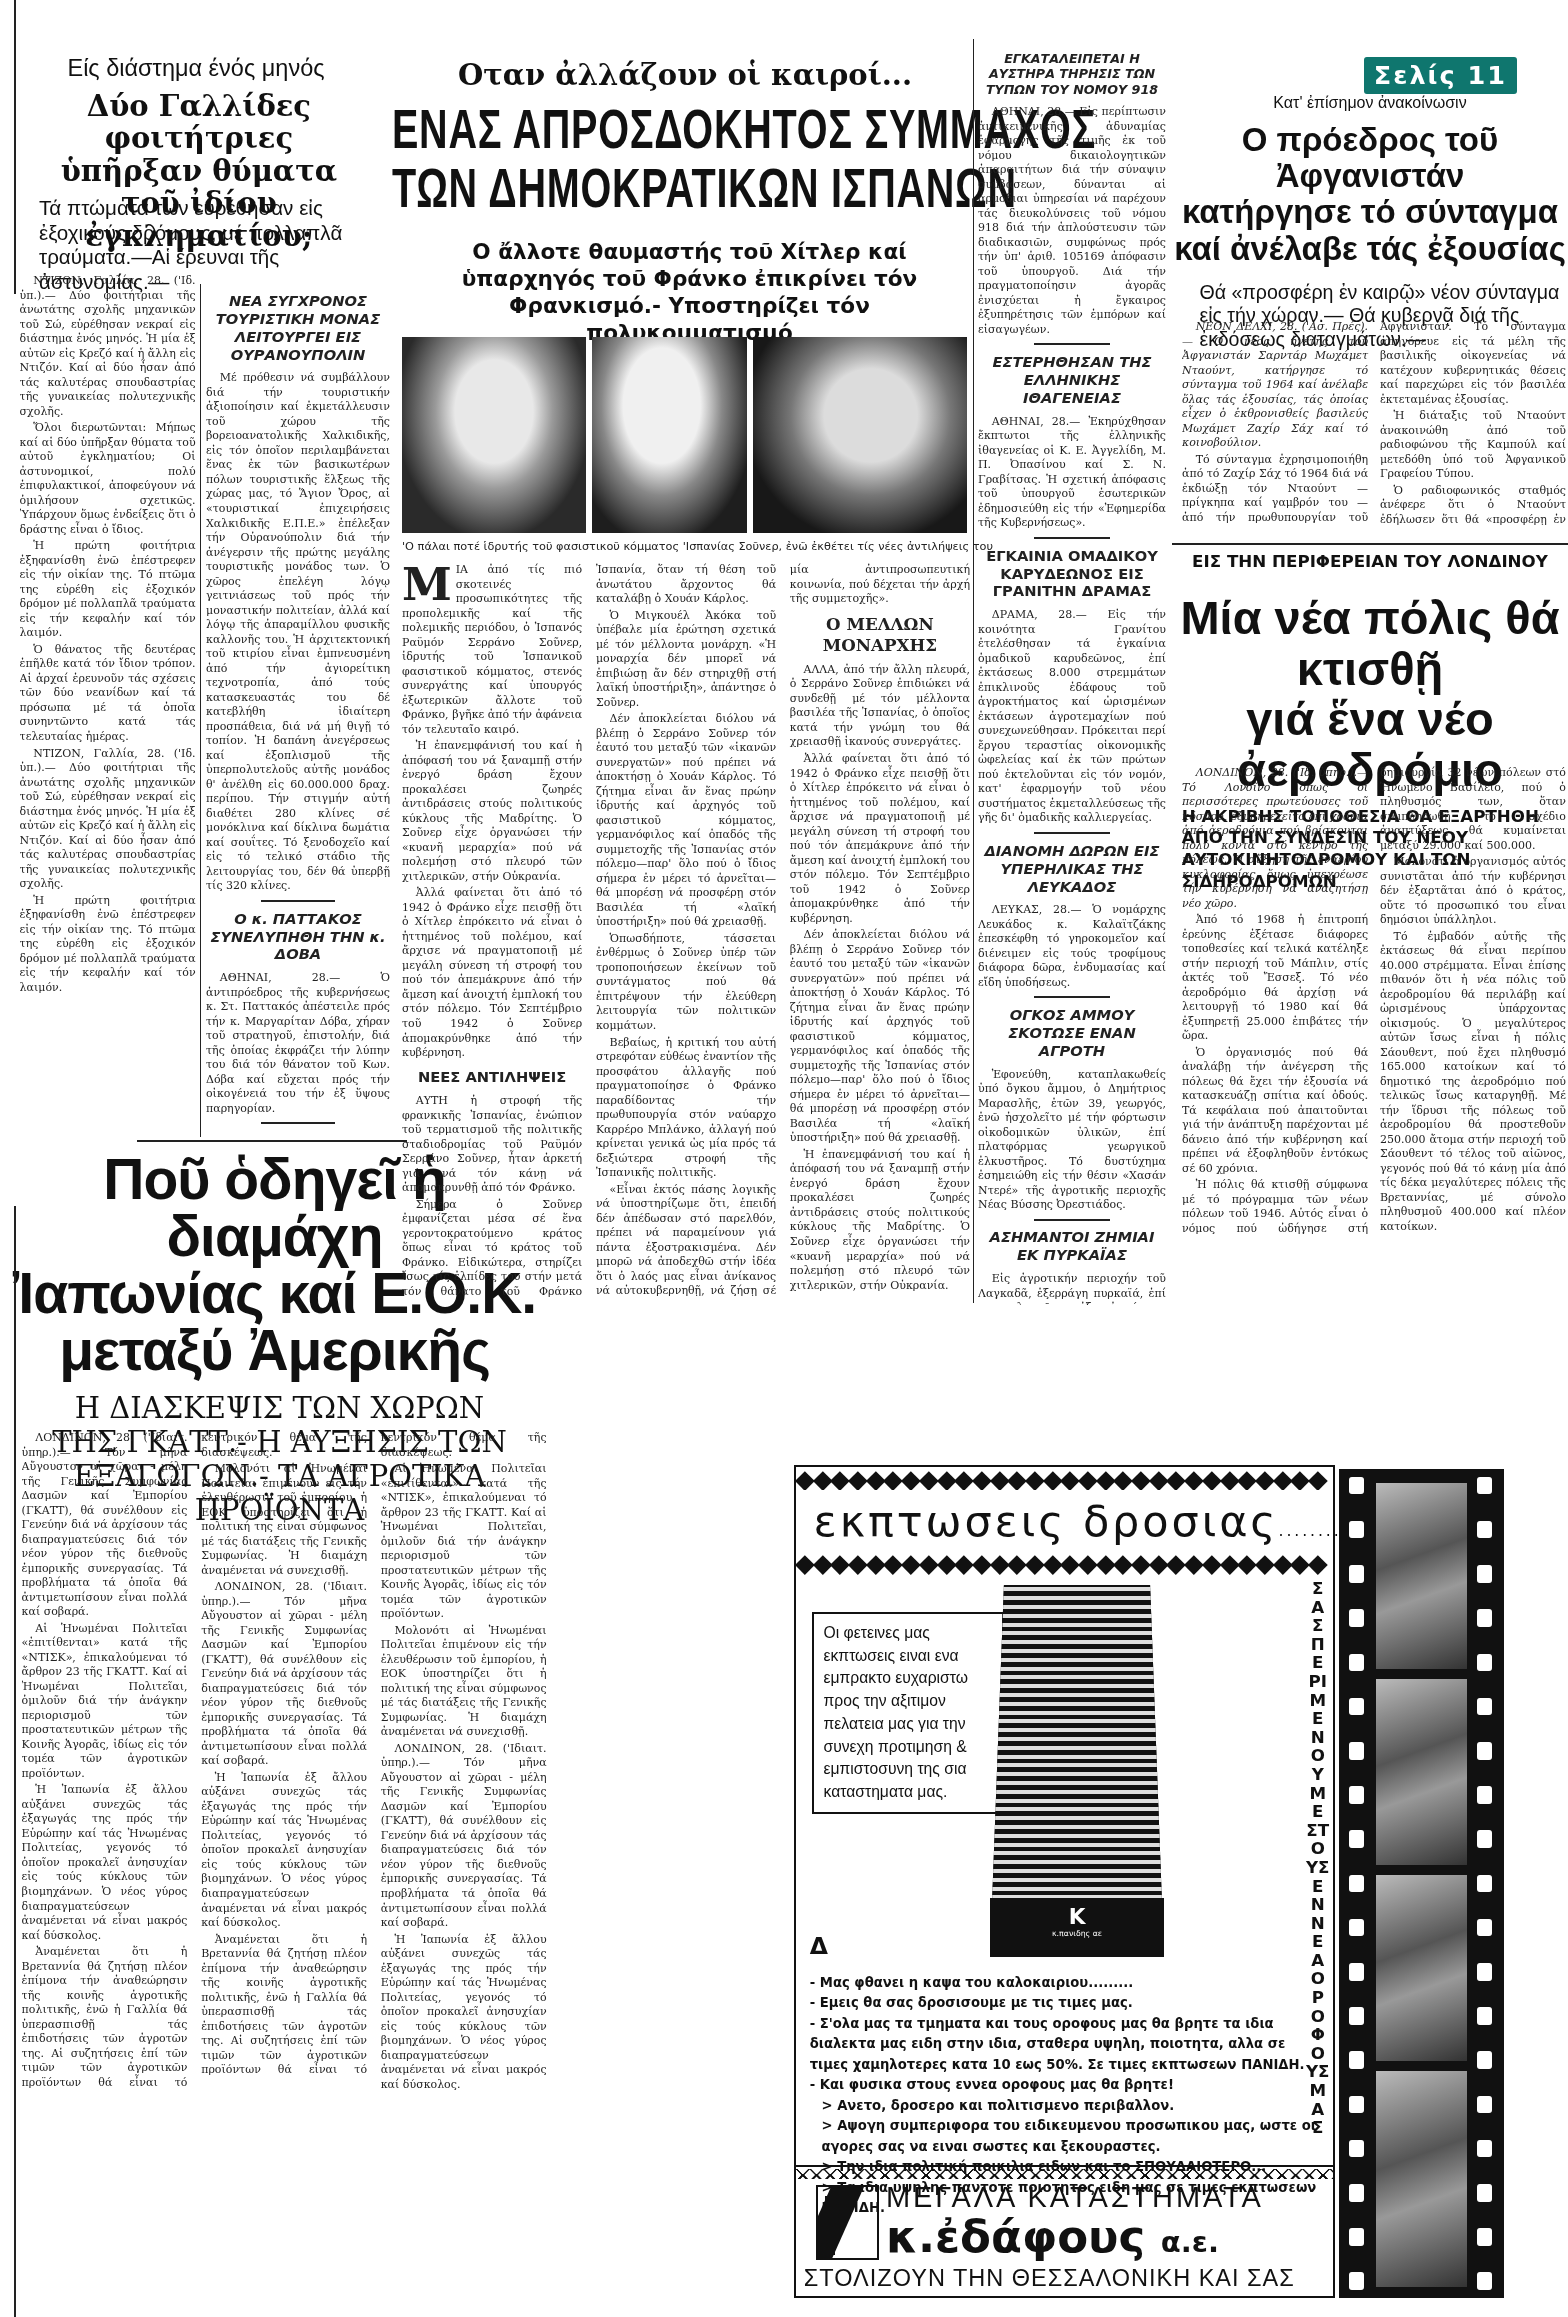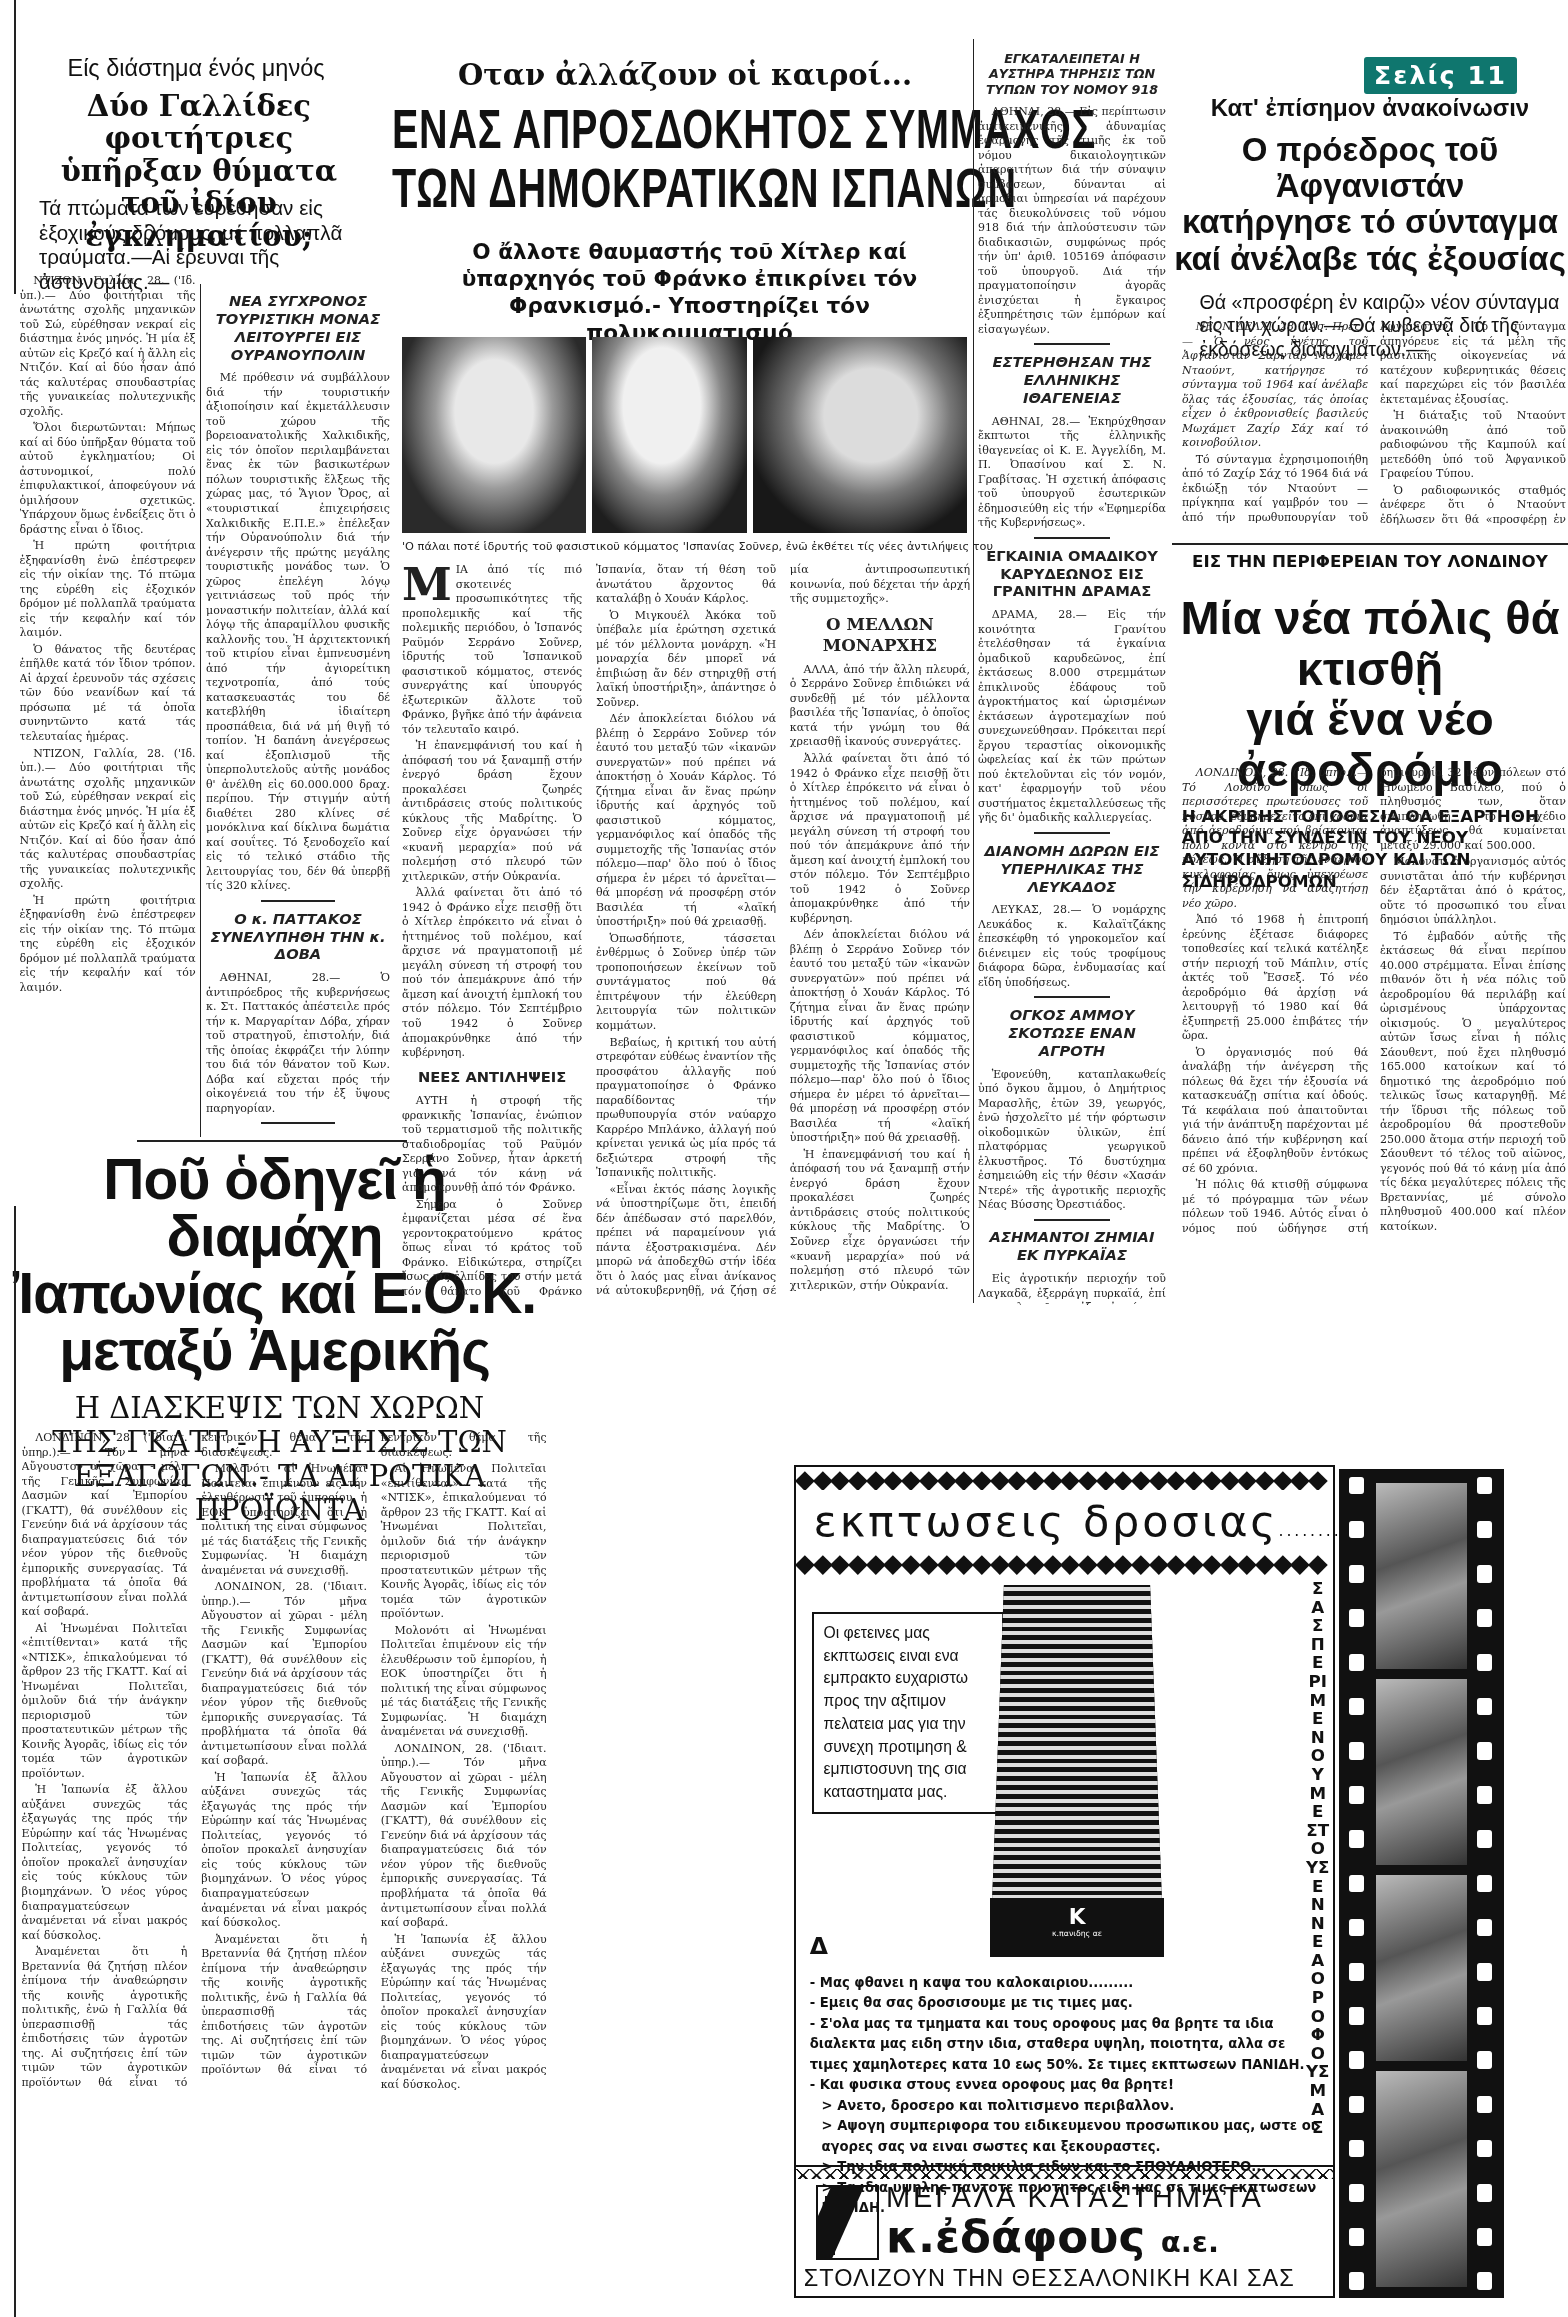--- a/index.html
+++ b/index.html
@@ -155,21 +155,21 @@
   <div class="rule"></div>
   <div class="minihead it">ΟΓΚΟΣ ΑΜΜΟΥ ΣΚΟΤΩΣΕ ΕΝΑΝ ΑΓΡΟΤΗ</div>
   <p>Ἐφονεύθη, καταπλακωθείς ὑπό ὄγκου ἄμμου, ὁ Δημήτριος Μαρασλῆς, ἐτῶν 39, γεωργός, ἐνῶ ἠσχολεῖτο μέ τήν φόρτωσιν οἰκοδομικῶν ὑλικῶν, ἐπί πλατφόρμας γεωργικοῦ ἑλκυστῆρος. Τό δυστύχημα ἐσημειώθη εἰς τήν θέσιν «Χασάν Ντερέ» τῆς ἀγροτικῆς περιοχῆς Νέας Βύσσης Ὀρεστιάδος.</p>
   <div class="rule"></div>
   <div class="minihead it">ΑΣΗΜΑΝΤΟΙ ΖΗΜΙΑΙ ΕΚ ΠΥΡΚΑΪΑΣ</div>
   <p>Εἰς ἀγροτικήν περιοχήν τοῦ Λαγκαδᾶ, ἐξερράγη πυρκαϊά, ἐπί σιτοκαλαμιῶν, ἐξ ἀγνώστου αἰτίας. Τό πῦρ κατεστάλη σχεδόν ἀμέσως ὑπό προσδραμόντων χωρικῶν, μέ ἀποτέλεσμα αἱ ζημίαι νά περιορισθοῦν εἰς τό ἐλάχιστον.</p>
 
 </div>
 
 <div class="abs" style="left:1172px;top:94px;width:396px;">
-  <div class="kicker" style="font-size:24px;font-weight:bold;">Κατ' ἐπίσημον ἀνακοίνωσιν</div>
+  <div class="kicker" style="font-size:16px;">Κατ' ἐπίσημον ἀνακοίνωσιν</div>
   <div class="cond-h" style="font-size:33px;margin-top:9.8px;line-height:1.1;">
     <div>Ο πρόεδρος τοῦ Ἀφγανιστάν</div>
     <div>κατήργησε τό σύνταγμα</div>
     <div>καί ἀνέλαβε τάς ἐξουσίας</div>
   </div>
   <div class="sub" style="font-size:19.6px;margin:13.7px 5.9px 0 27.4px;">Θά «προσφέρη ἐν καιρῷ» νέον σύνταγμα εἰς τήν χώραν.— Θά κυβερνᾷ διά τῆς ἐκδόσεως διαταγμάτων.—</div>
 </div>
 <div class="abs body" style="left:1182px;top:320px;width:384px;height:216px;column-count:2;column-gap:11.8px;overflow:hidden;">
   <p style="font-style:italic;">ΝΕΟΝ ΔΕΛΧΙ, 28. ('Ασ. Πρές).— Ὁ νέος ἡγέτης τοῦ Ἀφγανιστάν Σαρντάρ Μωχάμετ Νταούντ, κατήργησε τό σύνταγμα τοῦ 1964 καί ἀνέλαβε ὅλας τάς ἐξουσίας, τάς ὁποίας εἶχεν ὁ ἐκθρονισθείς βασιλεύς Μωχάμετ Ζαχίρ Σάχ καί τό κοινοβούλιον.</p>
   <p>Τό σύνταγμα ἐχρησιμοποιήθη ἀπό τό Ζαχίρ Σάχ τό 1964 διά νά ἐκδιώξῃ τόν Νταούντ — πρίγκηπα καί γαμβρόν του — ἀπό τήν πρωθυπουργίαν τοῦ Ἀφγανιστάν. Τό σύνταγμα ἀπηγόρευε εἰς τά μέλη τῆς βασιλικῆς οἰκογενείας νά κατέχουν κυβερνητικάς θέσεις καί παρεχώρει εἰς τόν βασιλέα ἐκτεταμένας ἐξουσίας.</p>

